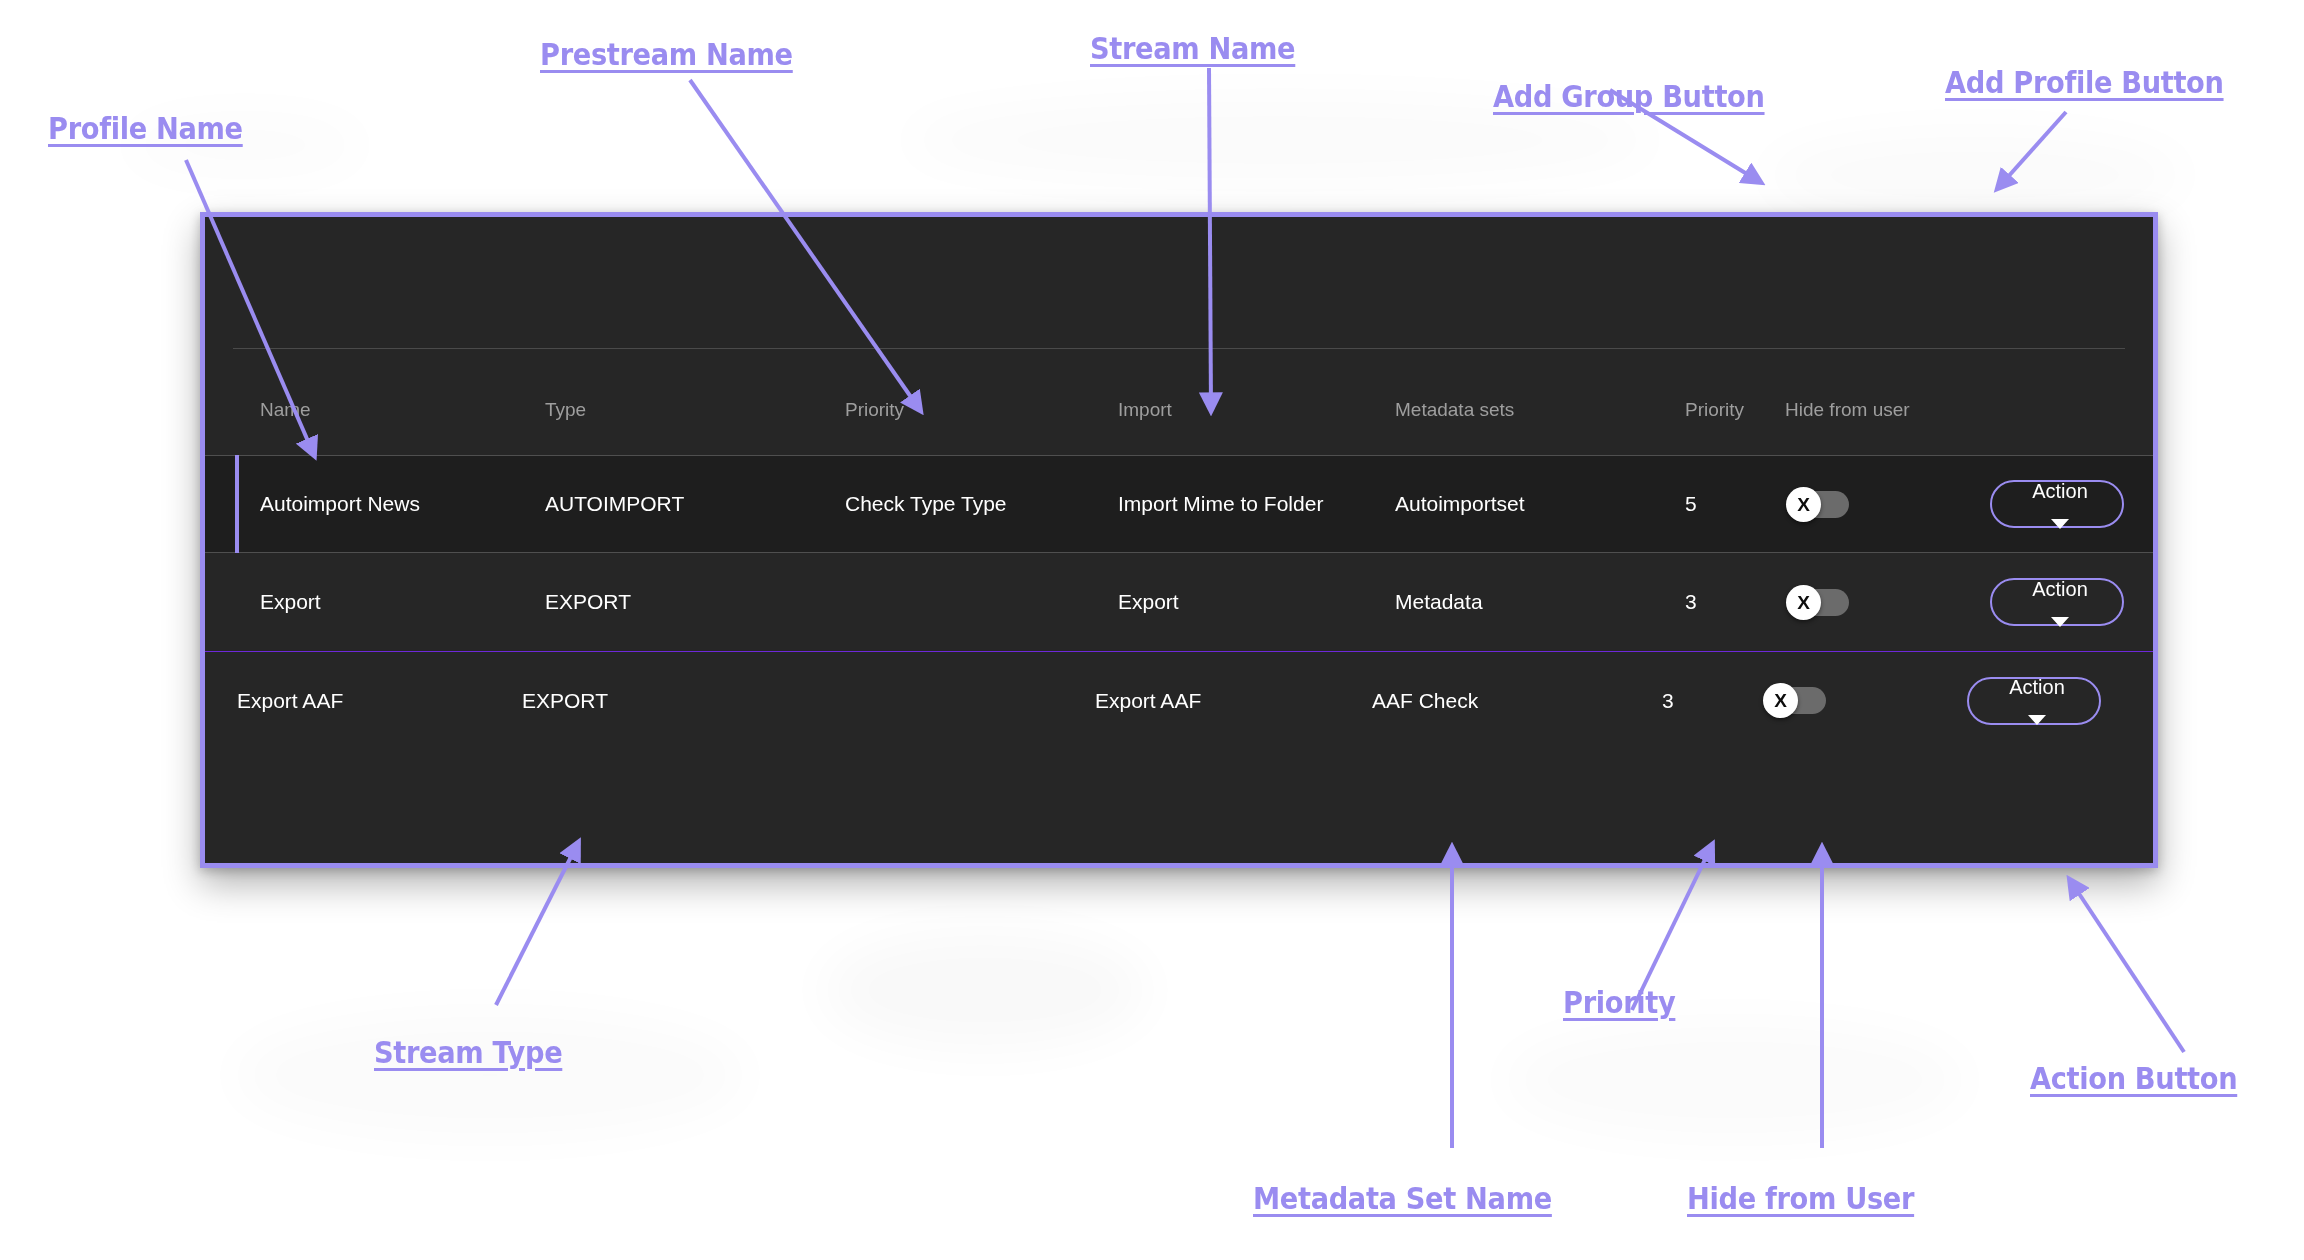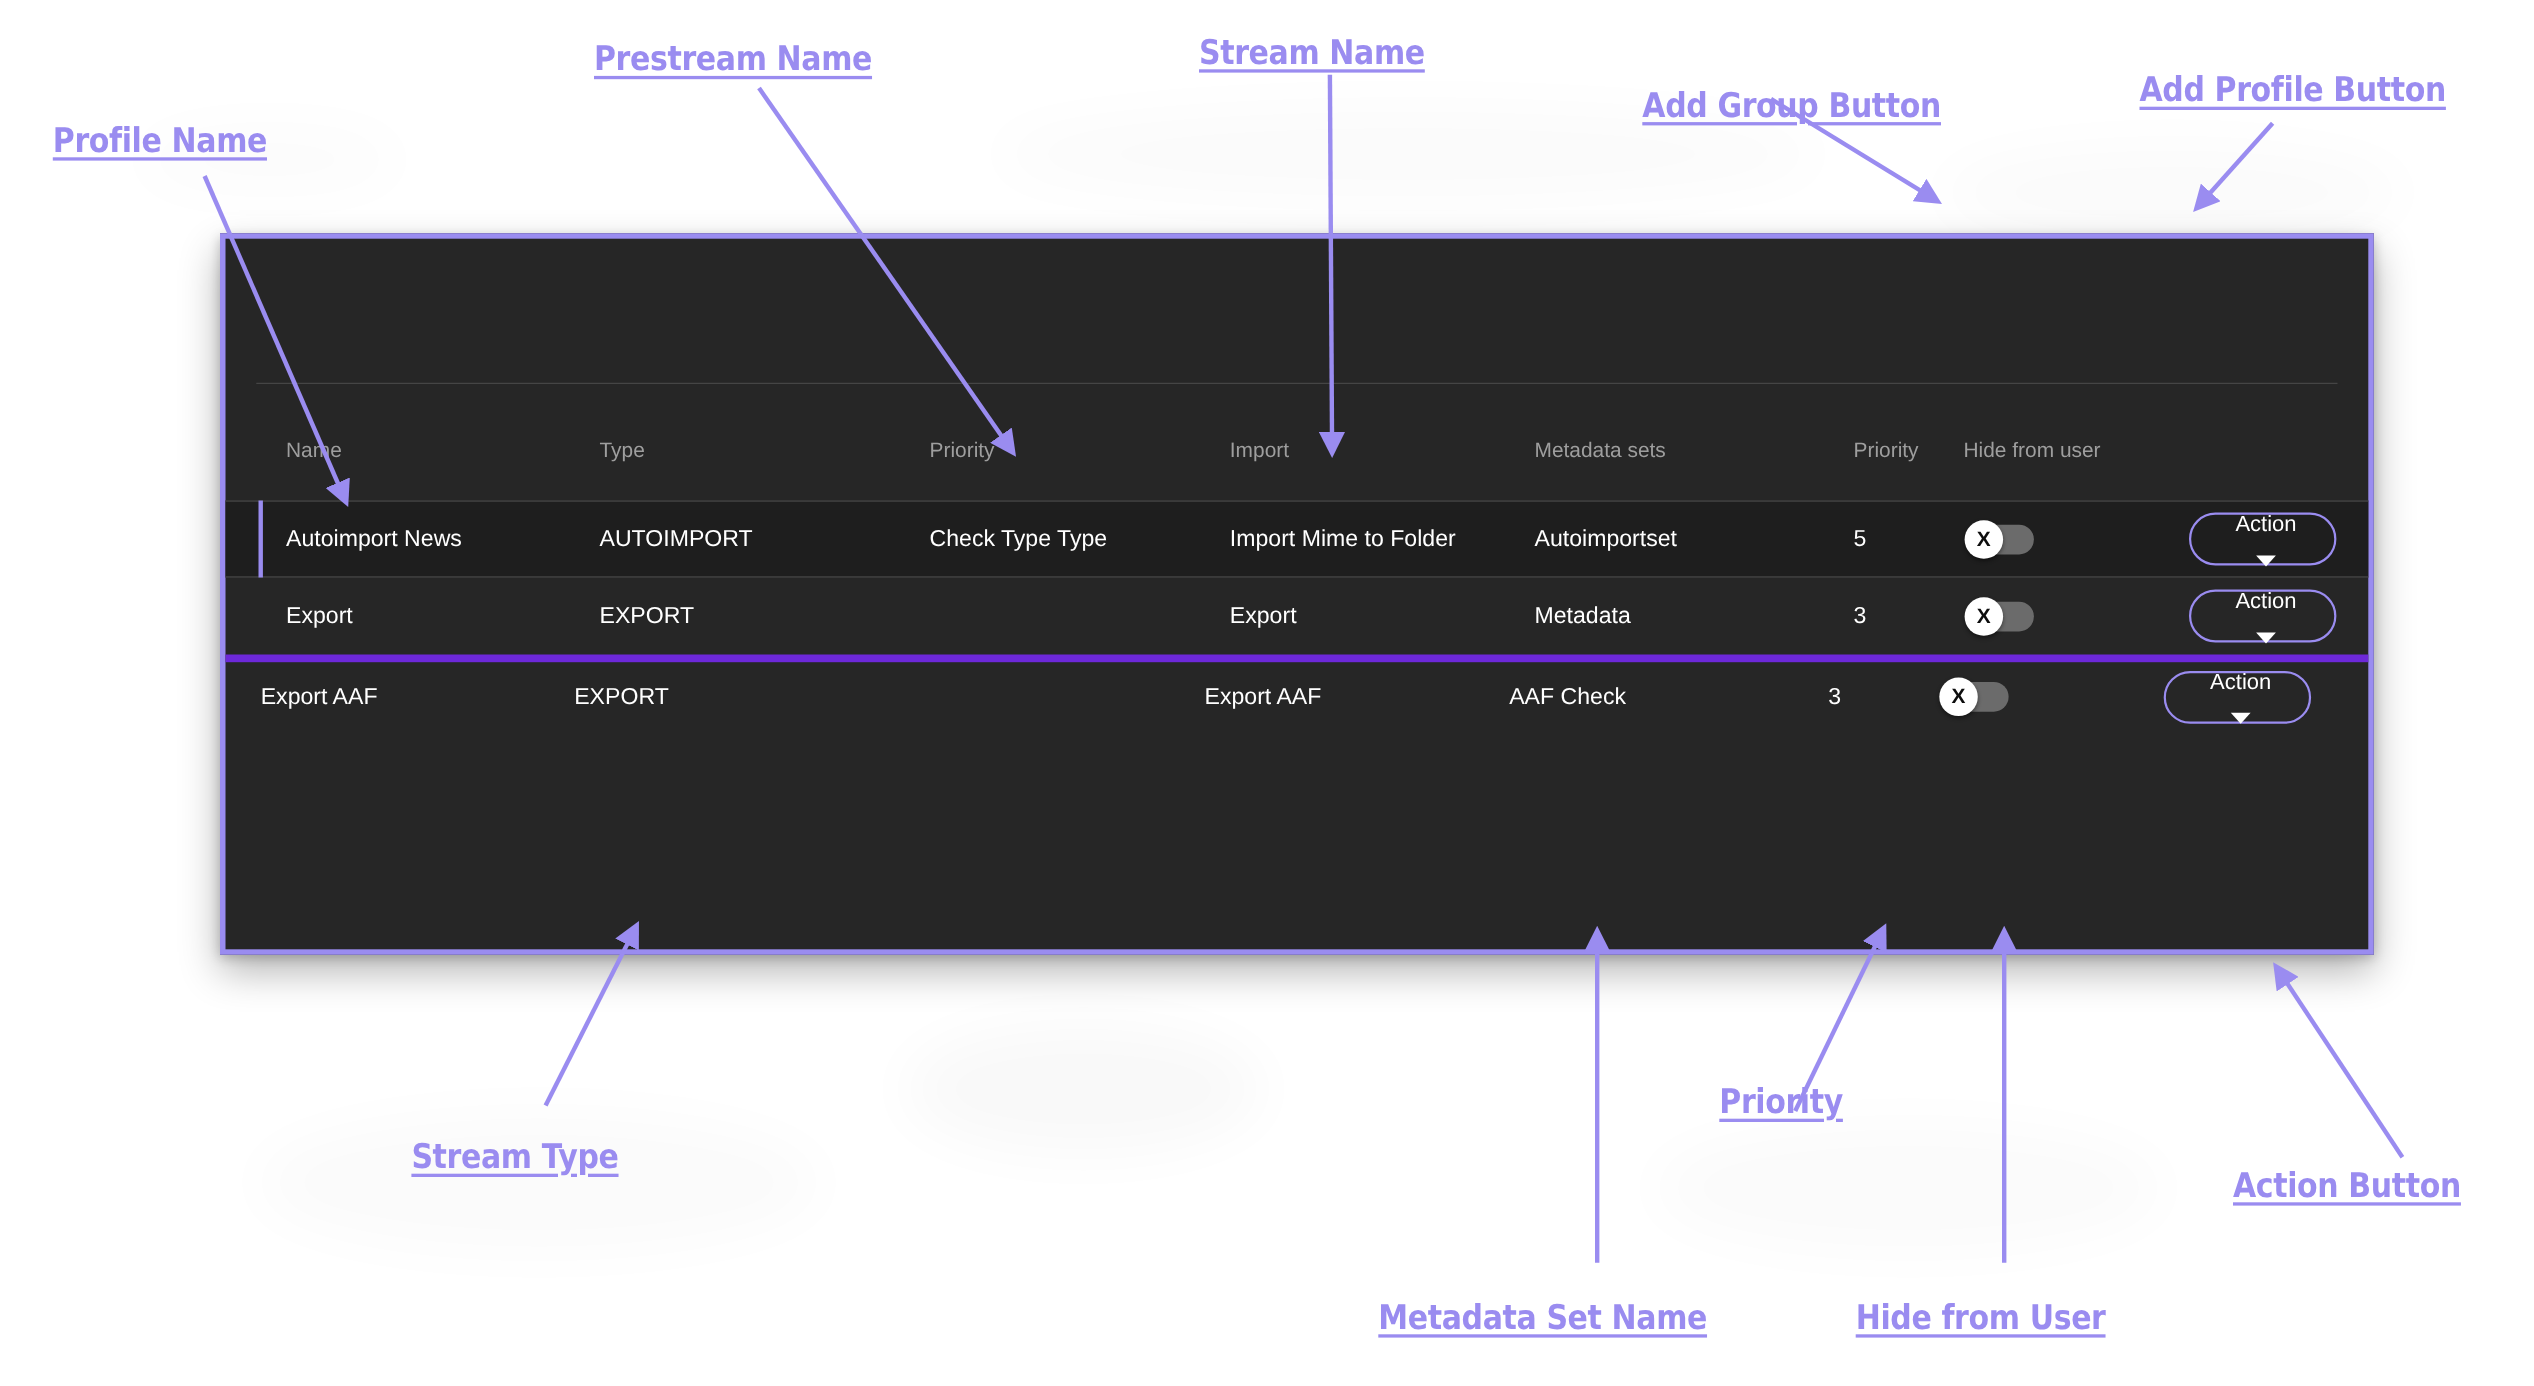--- a/index.html
+++ b/index.html
@@ -118,29 +118,29 @@
   .head-cell {
     color: #9e9e9e;
     font-size: 19px;
     white-space: nowrap;
   }
   .head-cell.priority { padding-left: 0; }
 
   .row {
     position: relative;
     padding-left: 55px;
-    height: 70px;
+    height: 98px;
     box-sizing: border-box;
   }
   .row .cell {
     color: #ffffff;
     font-size: 21px;
     white-space: nowrap;
   }
-  .row.divider-top { border-top: 7px solid #6d28d9; padding-left: 32px; }
+  .row.divider-top { border-top: 1px solid #6d28d9; padding-left: 32px; }
 
   .row.selected {
     background: #1e1e1e;
     border-top: 1px solid #4f4f4f;
     border-bottom: 1px solid #4f4f4f;
   }
   .row.selected::before {
     content: "";
     position: absolute;
     left: 30px;

